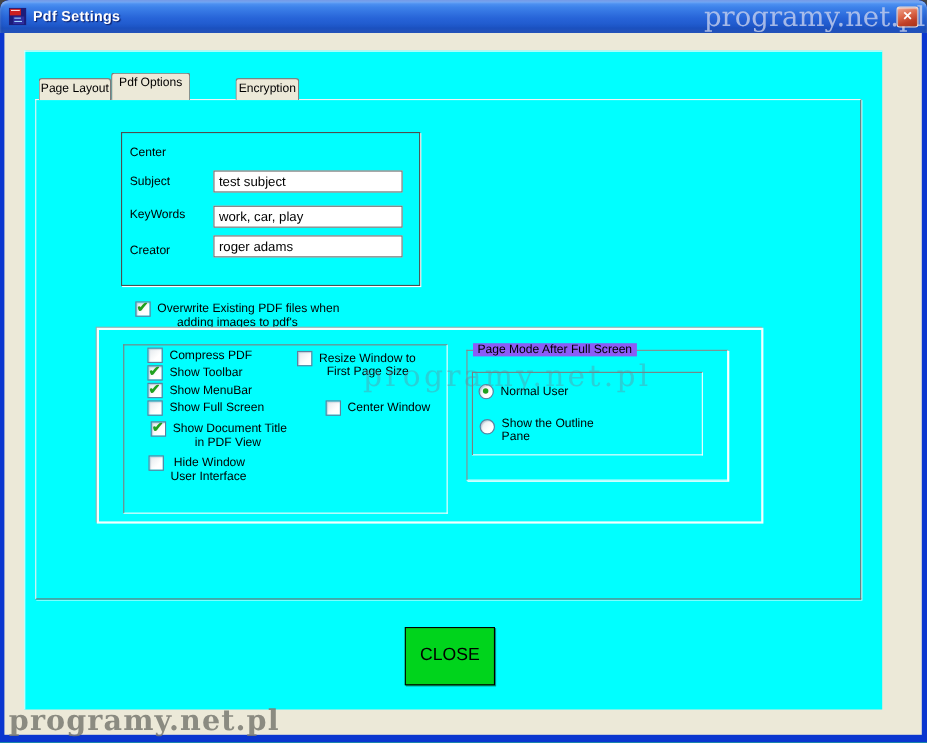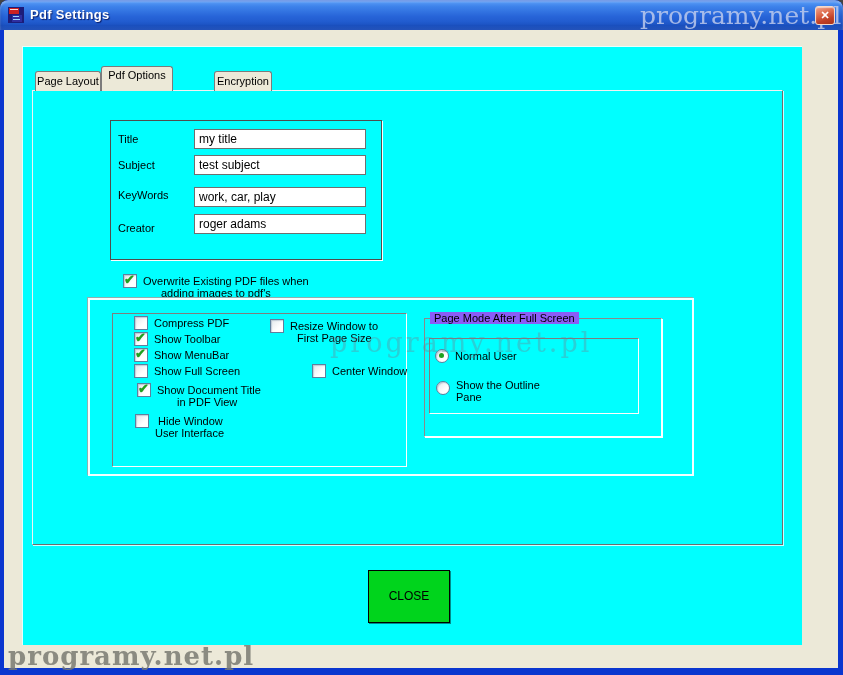--- a/index.html
+++ b/index.html
@@ -55,21 +55,21 @@
     border:1px solid #5f7f9e;box-shadow:inset 1px 1px 1px rgba(110,135,160,.35);}
   .mark{display:none;position:absolute;left:0;top:-3px;color:#1fa11f;font-size:13px;font-weight:bold;}
   .cb.on .mark{display:block;}
   .rd .box{border-radius:50%;}
   .dot{display:none;position:absolute;left:3px;top:3px;width:5px;height:5px;border-radius:50%;background:#1fa11f;}
   .rd.on .dot{display:block;}
   .cb-text{margin-top:1px;line-height:12px;}
   
   .close-main{position:absolute;left:368px;top:570px;width:82px;height:53px;box-sizing:border-box;
     background:#00d41c;border:1px solid #000;box-shadow:1px 1px 0 rgba(0,0,0,.45);
-    font-size:12px;text-align:center;line-height:50px;cursor:pointer;}
+    font-size:16px;text-align:center;line-height:50px;cursor:pointer;}
   
   .wm{position:absolute;font-family:"DejaVu Serif",serif;pointer-events:none;white-space:nowrap;}
   .wm-title{left:640px;top:1px;font-size:25px;color:rgba(198,208,238,.8);z-index:1;}
   .wm-mid{left:330px;top:327px;font-size:27px;letter-spacing:3px;color:rgba(105,135,150,.38);z-index:9;}
   .wm-bottom{left:8px;top:641px;font-size:26px;font-weight:bold;letter-spacing:1px;color:rgba(122,122,114,.85);z-index:9;}
 </style>
 </head>
 <body>
 
 <div id="window">
@@ -98,25 +98,24 @@
     <span>Page Layout</span>
   </div>
   <div class="tab active" style="left:101px;width:72px;">
     <span>Pdf Options</span>
   </div>
   <div class="tab" style="left:175px;width:58px;margin-left:39px;">
     <span>Encryption</span>
   </div>
 
   <div class="abs frame-fields"></div>
-  <div class="flabel" style="top:133px;">Title</div>
+  <div class="flabel" style="top:133px;">Center</div>
   <div class="flabel" style="top:159px;">Subject</div>
   <div class="flabel" style="top:189px;">KeyWords</div>
   <div class="flabel" style="top:222px;">Creator</div>
-  <input class="tin" style="top: 129px;" value="my title">
   <input class="tin" style="top: 155px;" value="test subject">
   <input class="tin" style="top: 187px;" value="work, car, play">
   <input class="tin" style="top: 214px;" value="roger adams">
 
   <div class="cb on" style="left:123px;top:274px;">
     <span class="box">
         <span class="mark">✔</span>
       </span>
     <span class="cb-text">
       <div>Overwrite Existing PDF files when</div>
@@ -165,21 +164,21 @@
     </span>
   </div>
 
   <div class="cb" style="left:270px;top:319px;">
     <span class="box"></span>
     <span class="cb-text">
       <div>Resize Window to</div>
       <div style="padding-left:7px;">First Page Size</div>
     </span>
   </div>
-  <div class="cb" style="left:288px;top:364px;padding-left:24px;">
+  <div class="cb" style="left:272px;top:364px;padding-left:24px;">
     <span class="box"></span>
     <span class="cb-text">Center Window</span>
   </div>
 
   <div class="abs groupbox"></div>
   <div class="abs group-title">Page Mode After Full Screen</div>
   <div class="abs frame-radios"></div>
 
   <div class="cb rd on" style="left:435px;top:349px;">
     <span class="box">

